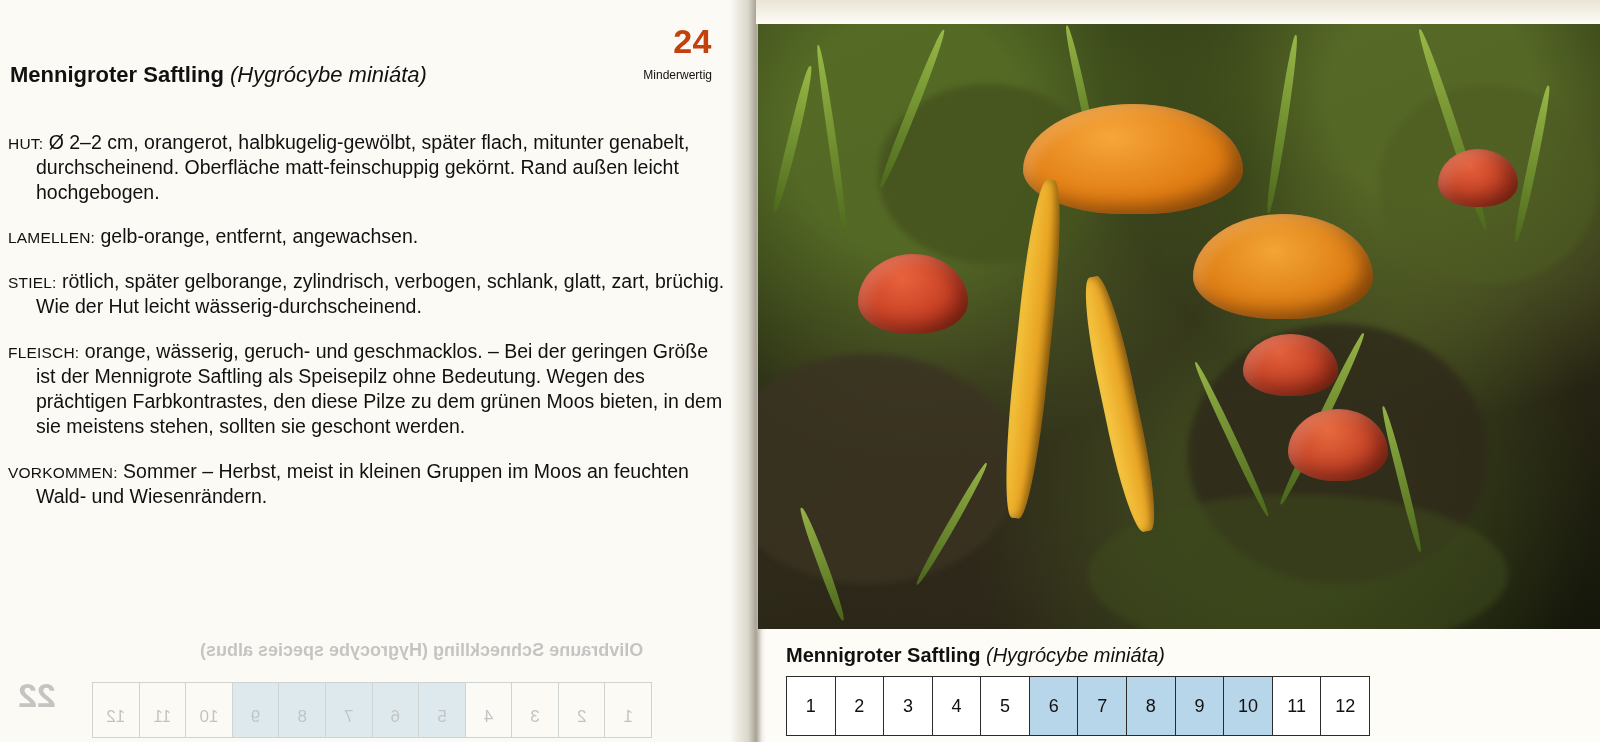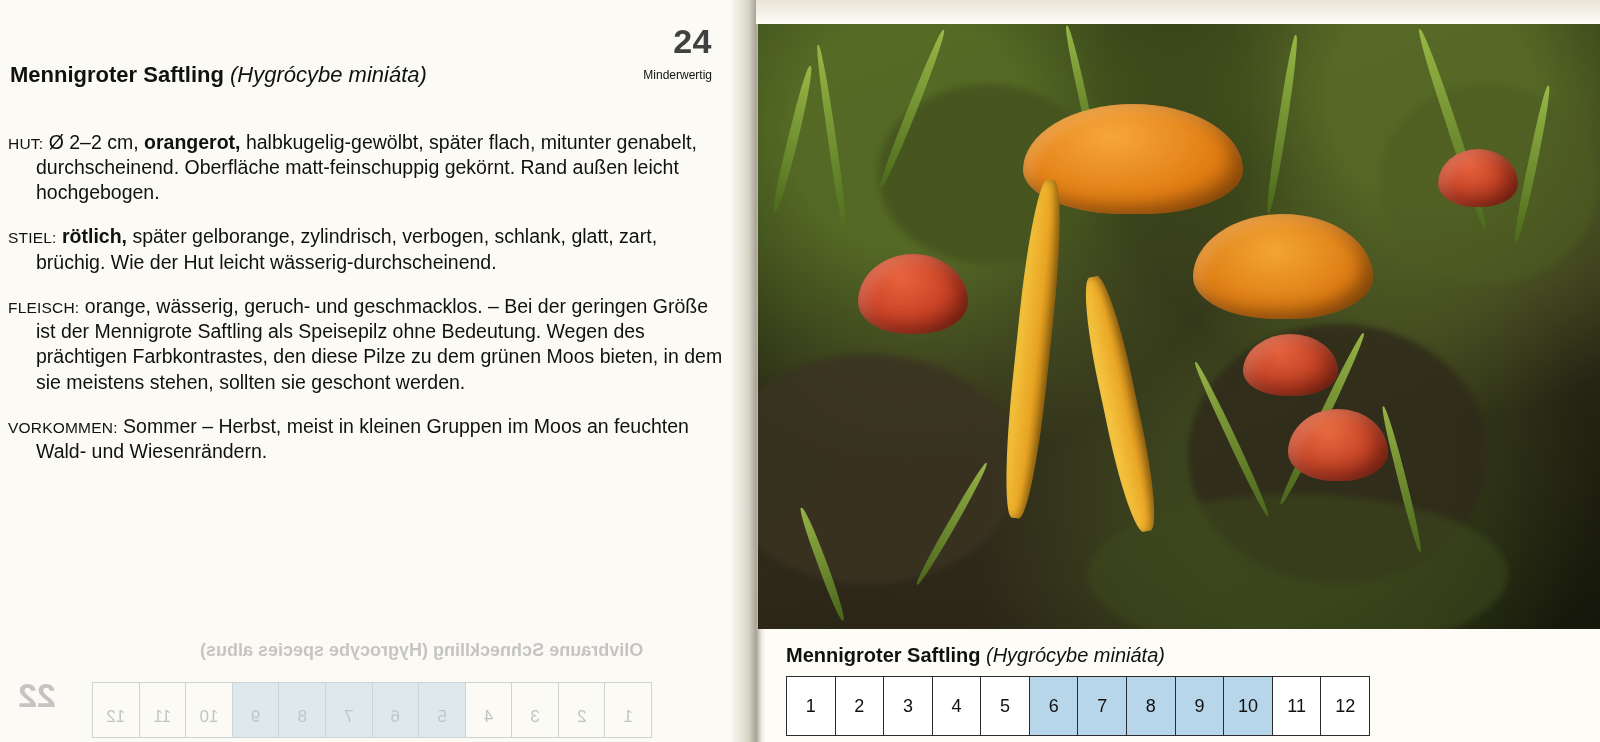--- a/index.html
+++ b/index.html
@@ -34,21 +34,21 @@
     right: 0; top: 0;
     width: 26px; height: 742px;
     background: linear-gradient(to right, rgba(210,205,190,0) 0%, rgba(190,184,165,0.55) 70%, rgba(140,134,118,0.75) 100%);
   }
   .plate-number {
     position: absolute;
     right: 44px;
     top: 22px;
     font-size: 34px;
     font-weight: bold;
-    color: #404040;
+    color: #c2410c;
     letter-spacing: 0.5px;
   }
   .edibility {
     position: absolute;
     right: 44px;
     top: 68px;
     font-size: 12px;
     color: #111;
   }
   .title-row {
@@ -81,21 +81,21 @@
     line-height: 1.29;
     text-indent: 0;
     padding-left: 28px;
   }
   .desc-block .lbl {
     font-size: 15.5px;
     letter-spacing: 0.2px;
     margin-left: -28px;
   }
   .desc-block .bold {
-    font-weight: bold;
+    font-weight: normal;
     text-align: center;
   }
   .desc-block .txt { }
 
   
   .ghost {
     position: absolute;
     left: 0;
     top: 632px;
     width: 756px;
@@ -255,20 +255,21 @@
     <div class="plate-number">24</div>
     <div class="edibility">Minderwertig</div>
 
     <div class="title-row">
       <span class="common">Mennigroter Saftling</span>
       <span class="latin">(Hygrócybe miniáta)</span>
     </div>
 
     <div class="desc" id="desc-container">
         <p class="desc-block"><span class="lbl">HUT:</span><span class="txt"> Ø 2–2 cm, </span><span class="txt bold">orangerot,</span><span class="txt"> halbkugelig-gewölbt, später flach, mitunter genabelt, durchscheinend. Oberfläche matt-feinschuppig gekörnt. Rand außen leicht hochgebogen.</span></p>
+        <p class="desc-block"><span class="lbl">LAMELLEN:</span><span class="txt"> </span><span class="txt bold">gelb-orange, entfernt,</span><span class="txt"> angewachsen.</span></p>
         <p class="desc-block"><span class="lbl">STIEL:</span><span class="txt"> </span><span class="txt bold">rötlich,</span><span class="txt"> später gelborange, zylindrisch, verbogen, schlank, glatt, zart, brüchig. Wie der Hut leicht wässerig-durchscheinend.</span></p>
         <p class="desc-block"><span class="lbl">FLEISCH:</span><span class="txt"> orange, wässerig, geruch- und geschmacklos. – Bei der geringen Größe ist der Mennigrote Saftling als Speisepilz ohne Bedeutung. Wegen des prächtigen Farbkontrastes, den diese Pilze zu dem grünen Moos bieten, in dem sie meistens stehen, sollten sie geschont werden.</span></p>
         <p class="desc-block"><span class="lbl">VORKOMMEN:</span><span class="txt"> Sommer – Herbst, meist in kleinen Gruppen im Moos an feuchten Wald- und Wiesenrändern.</span></p>
       </div>
 
     <div class="ghost">
       <div class="ghost-title">Olivbraune Schnecklling (Hygrocybe species albus)</div>
       <div class="ghost-number">22</div>
       <div class="ghost-grid" id="ghost-grid">
           <div class="ghost-cell">1</div>

